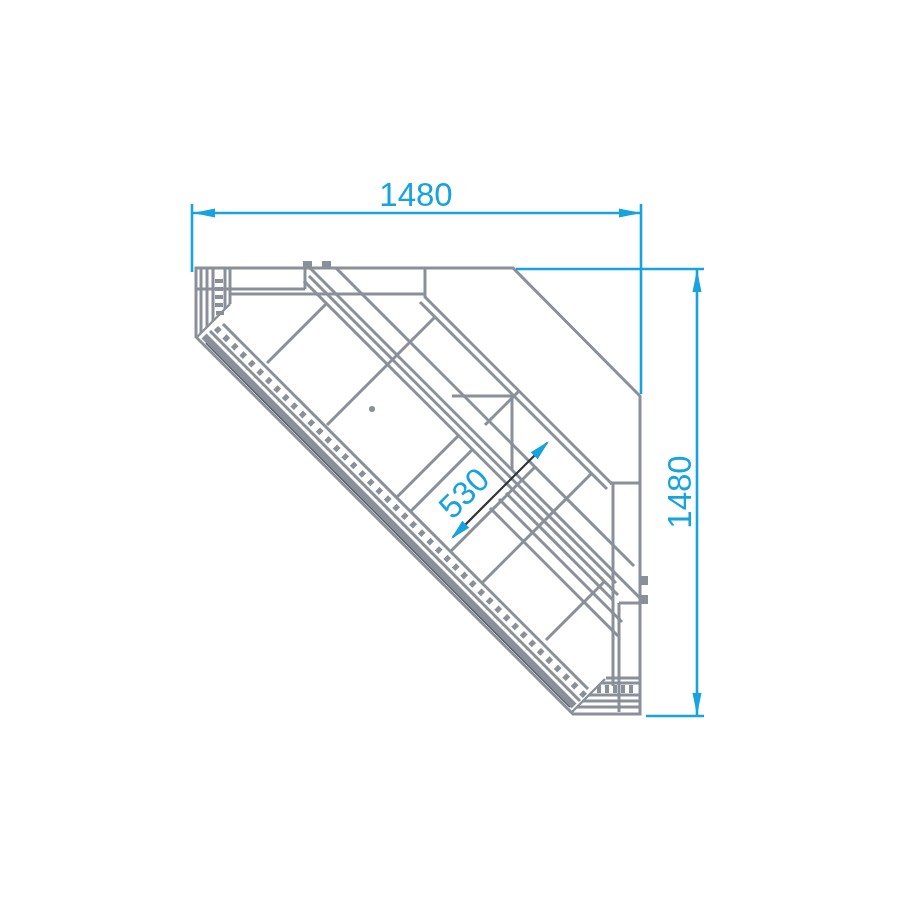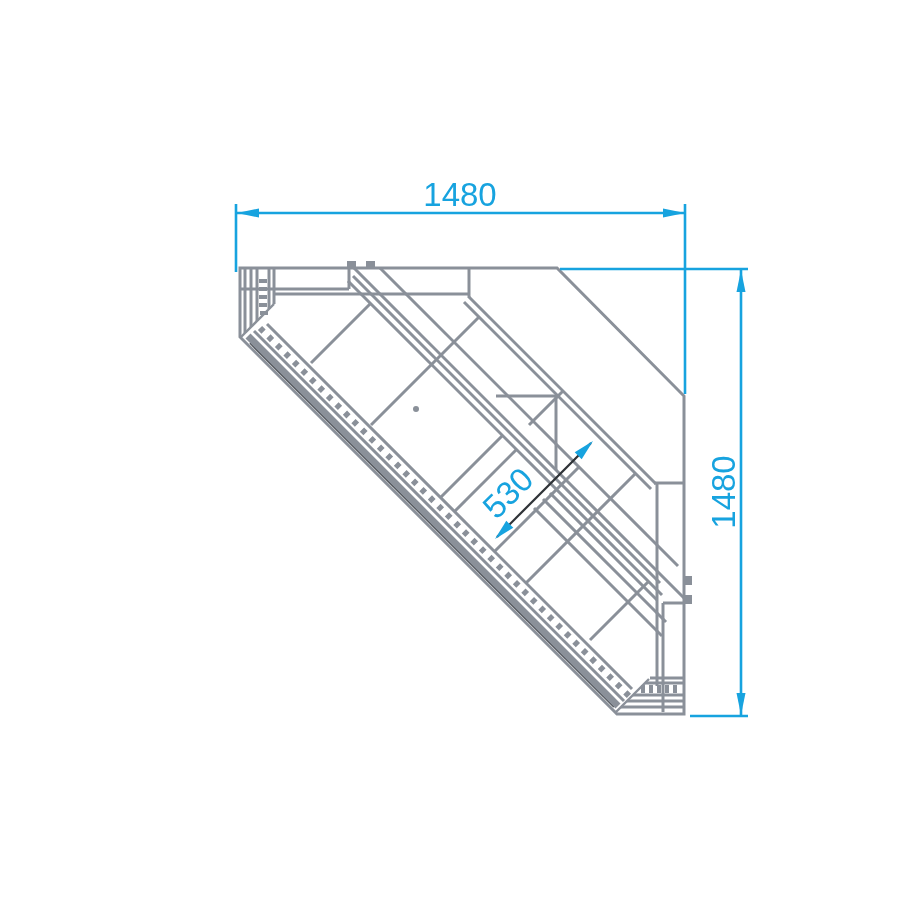--- a/index.html
+++ b/index.html
@@ -1,17 +1,17 @@
 <!DOCTYPE html>
 <html style="--color-dimension: #17A3DF; --color-lines: #8A9099; --color-dark: #2F3338; --color-background: #FFFFFF;"><head>
 <meta charset="utf-8">
 <style>
   html,body{margin:0;padding:0;background:var(--color-background,#fff);}
   .stage{width:815px;height:900px;position:relative;background:var(--color-background,#fff);
-         font-family:"Liberation Sans",sans-serif;margin-left:44px;}
+         font-family:"Liberation Sans",sans-serif;}
   svg{display:block;}
   .ln{stroke:var(--color-lines,#8A9099);stroke-width:3;fill:none;stroke-linecap:butt;}
   .ln2{stroke:var(--color-lines,#8A9099);stroke-width:2.4;fill:none;}
   .thick{stroke:var(--color-lines,#8A9099);stroke-width:7;fill:none;}
   .dashstrip{stroke:var(--color-lines,#8A9099);stroke-width:6;fill:none;stroke-dasharray:5 7;}
   .darkln{stroke:var(--color-dark,#2F3338);stroke-width:1.6;fill:none;}
   .grayfill{fill:var(--color-lines,#8A9099);stroke:none;}
   .dim{stroke:var(--color-dimension,#17A3DF);stroke-width:2.6;fill:none;}
   .dimfill{fill:var(--color-dimension,#17A3DF);stroke:none;}
   .dimtext{fill:var(--color-dimension,#17A3DF);font-family:"Liberation Sans",sans-serif;

